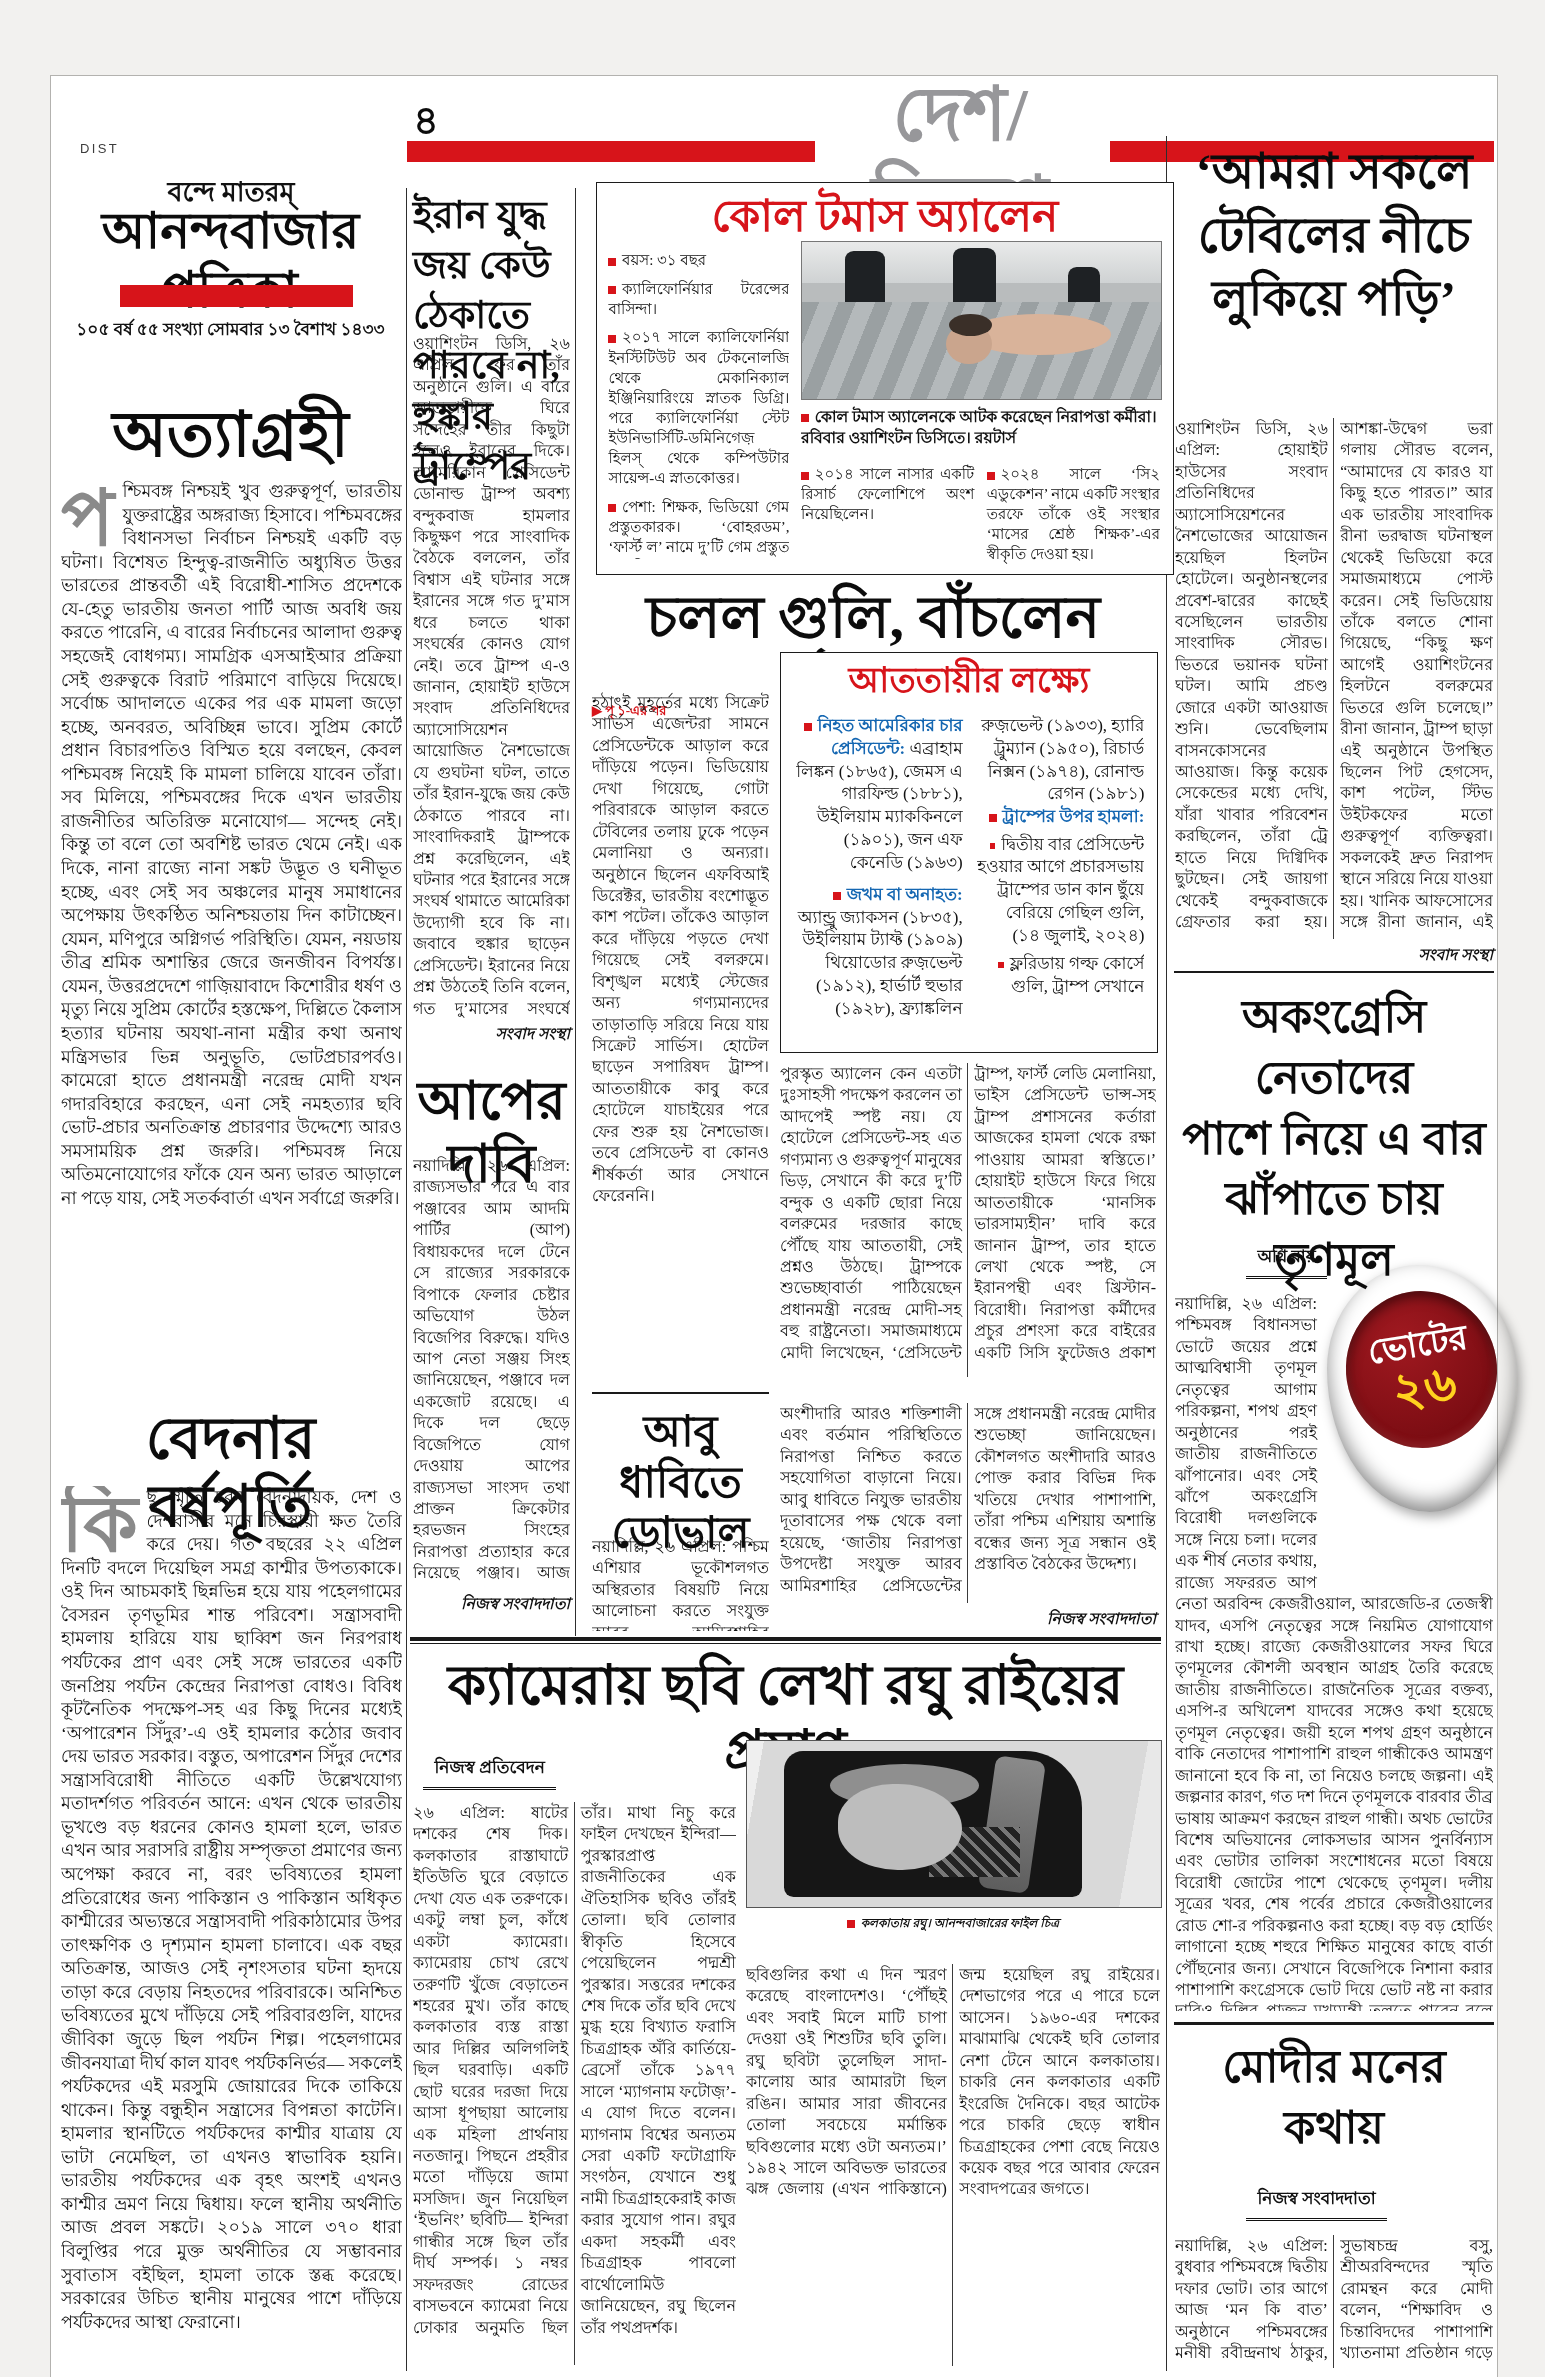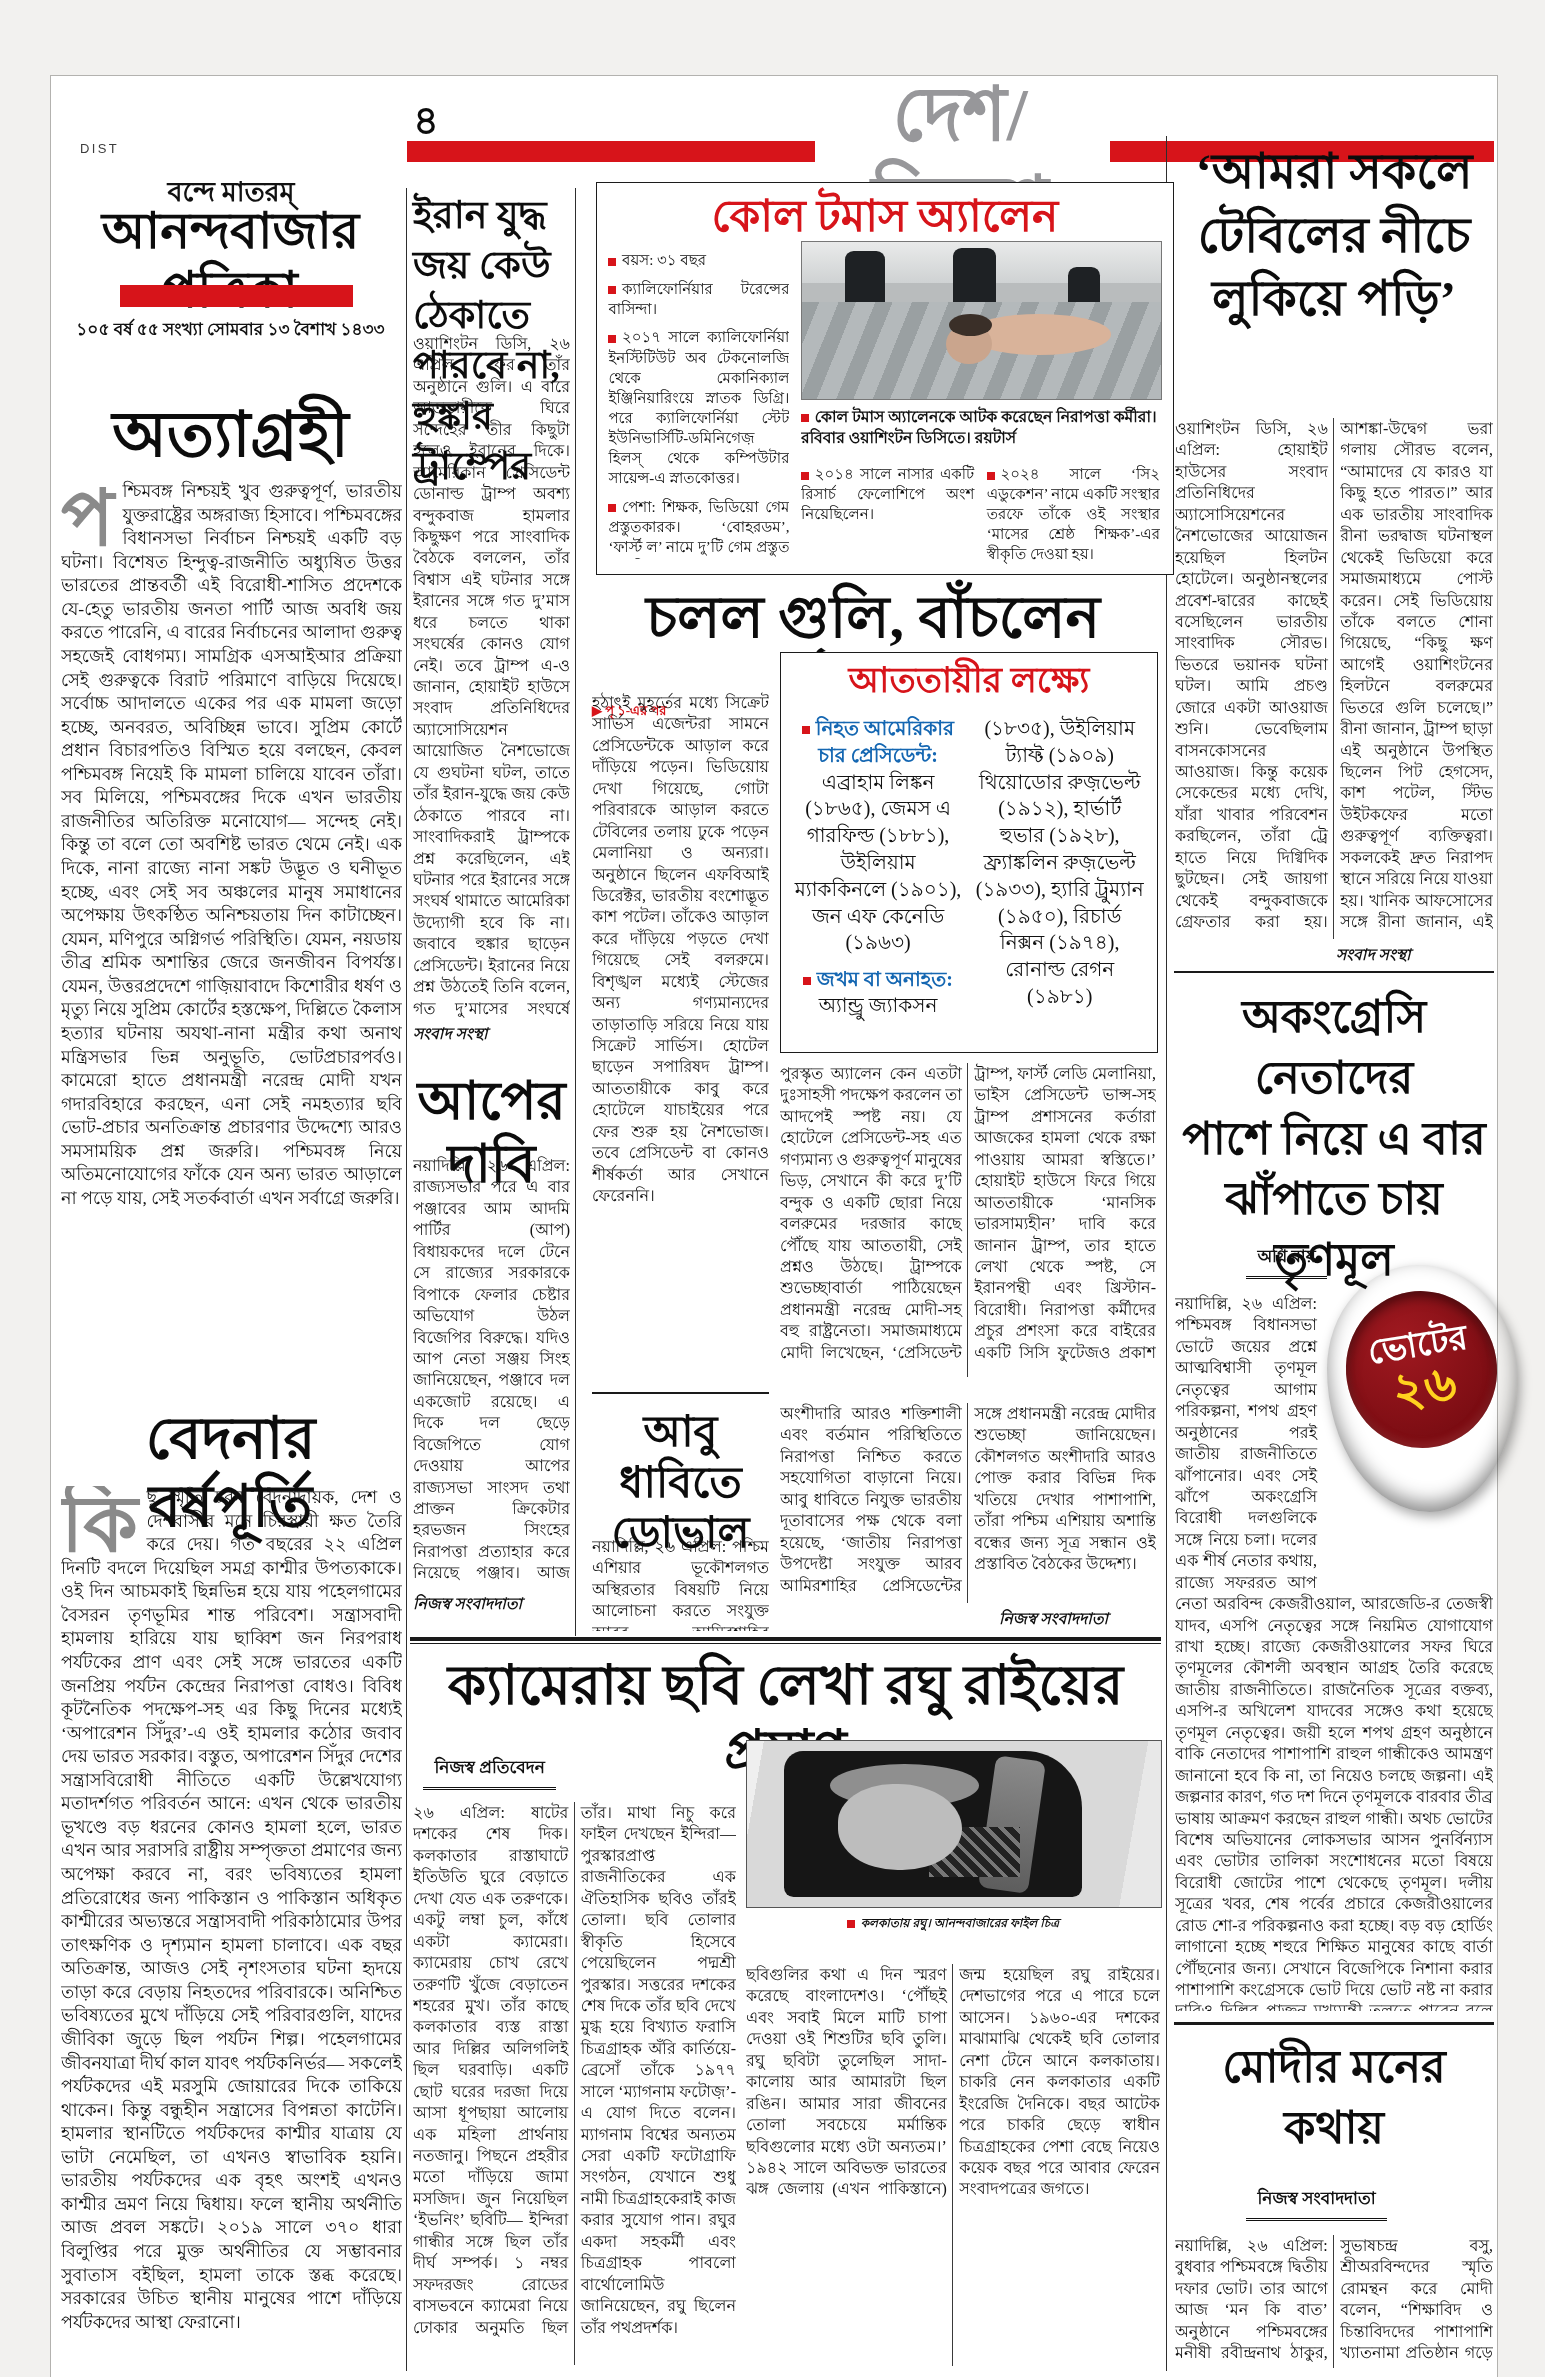--- a/index.html
+++ b/index.html
@@ -17,21 +17,21 @@
   .gray{color:#97979a;}
   .vrule{position:absolute;width:1px;background:#2e2e2e;}
   .hrule{position:absolute;background:#1a1a1a;}
   .box{position:absolute;border:1.4px solid #1c1c1c;background:#fff;}
   .bsq{display:inline-block;width:8px;height:8px;background:#d7141a;
        margin-right:5.7px;vertical-align:middle;}
   .dropcap{float:left;font-weight:800;color:#8a8a8a;font-size:78px;
            line-height:0.82;padding:6.7px 8.6px 0 0;}
   .byline{font-weight:800;font-size:17px;border-bottom:3.3px double #111;
           display:inline-block;padding:0 11.4px 4.8px 11.4px;}
-  .sign{font-weight:800;font-style:italic;font-size:15.7px;text-align:left;}
+  .sign{font-weight:800;font-style:italic;font-size:15.7px;text-align:right;}
   .lbl{color:#1567b2;font-weight:800;}
   .factli{margin:0 0 8.6px 0;list-style:none;}
   ul.facts{margin:0;padding:0;}
   .seal{position:absolute;width:190px;height:247px;
         border-radius:48% 52% 46% 54% / 42% 46% 54% 58%;
         background:radial-gradient(circle at 36% 30%, #c2434b 0%, #991categ 0%, #8e1016 55%, #66090e 100%);
         box-shadow:inset 0 -8.6px 19px rgba(0,0,0,.45), 2.9px 4.8px 11.4px rgba(0,0,0,.35);}
   .sealInner{position:absolute;left:19px;top:26px;width:151px;height:157px;
         border-radius:50%;background:radial-gradient(circle at 40% 30%, #a01920, #7c0d13 70%);
         box-shadow:inset 0 4.8px 12.4px rgba(0,0,0,.55), inset 0 -3.8px 8.6px rgba(255,120,120,.25);
@@ -124,21 +124,21 @@
 </div>
 
 <div class="abs c hl" style="left:584px;top:584px;width:578px;font-size:58px;">চলল গুলি, বাঁচলেন ট্রাম্প</div>
 <div class="abs red" style="left:592px;top:701px;font-size:13px;font-weight:800;">
   <span>▶ </span><span>পৃ ১-এর পর</span>
 </div>
 <div class="abs bt" style="left:592px;top:692px;width:177px;height:685px;">হঠাৎই মুহূর্তের মধ্যে সিক্রেট সার্ভিস এজেন্টরা সামনে প্রেসিডেন্টকে আড়াল করে দাঁড়িয়ে পড়েন। ভিডিয়োয় দেখা গিয়েছে, গোটা পরিবারকে আড়াল করতে টেবিলের তলায় ঢুকে পড়েন মেলানিয়া ও অন্যরা। অনুষ্ঠানে ছিলেন এফবিআই ডিরেক্টর, ভারতীয় বংশোদ্ভূত কাশ পটেল। তাঁকেও আড়াল করে দাঁড়িয়ে পড়তে দেখা গিয়েছে সেই বলরুমে। বিশৃঙ্খল মধ্যেই স্টেজের অন্য গণ্যমান্যদের তাড়াতাড়ি সরিয়ে নিয়ে যায় সিক্রেট সার্ভিস। হোটেল ছাড়েন সপারিষদ ট্রাম্প। আততায়ীকে কাবু করে হোটেলে যাচাইয়ের পরে ফের শুরু হয় নৈশভোজ। তবে প্রেসিডেন্ট বা কোনও শীর্ষকর্তা আর সেখানে ফেরেননি।</div>
 
 <div class="box" style="left:780px;top:652px;width:376px;height:399px;">
   <div class="abs c hl red" style="left:0;top:6.7px;width:100%;font-size:35px;">আততায়ীর লক্ষ্যে</div>
-  <div class="abs bt cols2n" style="left:12.4px;top:62px;width:351px;height:323px;font-size:20px;text-align:center;">
+  <div class="abs bt cols2n" style="left:12.4px;top:62px;width:351px;height:323px;font-size:17px;text-align:right;">
     <div style="margin-bottom:9.5px;">
       <span class="bsq"></span><span class="lbl">নিহত আমেরিকার চার প্রেসিডেন্ট:</span>
       <span>এব্রাহাম লিঙ্কন (১৮৬৫), জেমস এ গারফিল্ড (১৮৮১), উইলিয়াম ম্যাককিনলে (১৯০১), জন এফ কেনেডি (১৯৬৩)</span>
     </div>
     <div style="margin-bottom:0;">
       <span class="bsq"></span><span class="lbl">জখম বা অনাহত:</span>
       <span>অ্যান্ড্রু জ্যাকসন (১৮৩৫), উইলিয়াম ট্যাফ্ট (১৯০৯) থিয়োডোর রুজ়ভেল্ট (১৯১২), হার্ভার্ট হুভার (১৯২৮), ফ্র্যাঙ্কলিন রুজ়ভেল্ট (১৯৩৩), হ্যারি ট্রুম্যান (১৯৫০), রিচার্ড নিক্সন (১৯৭৪), রোনাল্ড রেগন (১৯৮১)</span>
     </div>
     <div style="margin-bottom:4.8px;">
       <span class="bsq"></span><span class="lbl">ট্রাম্পের উপর হামলা:</span>

